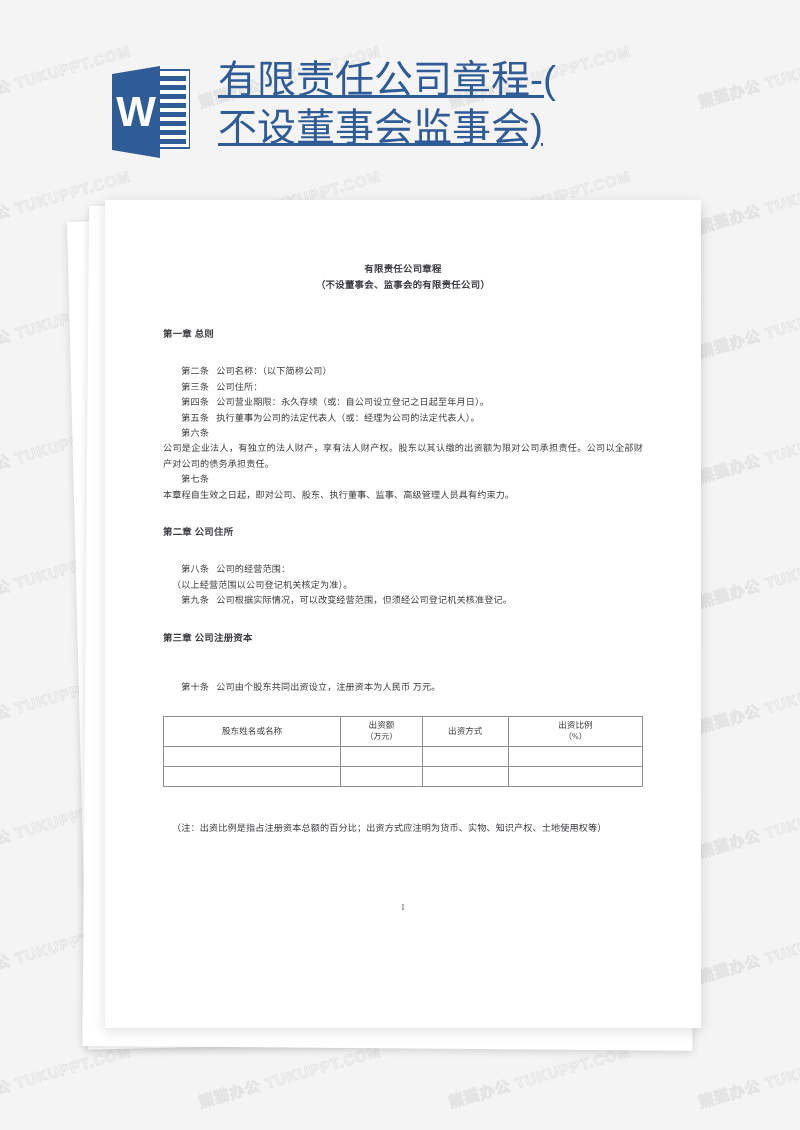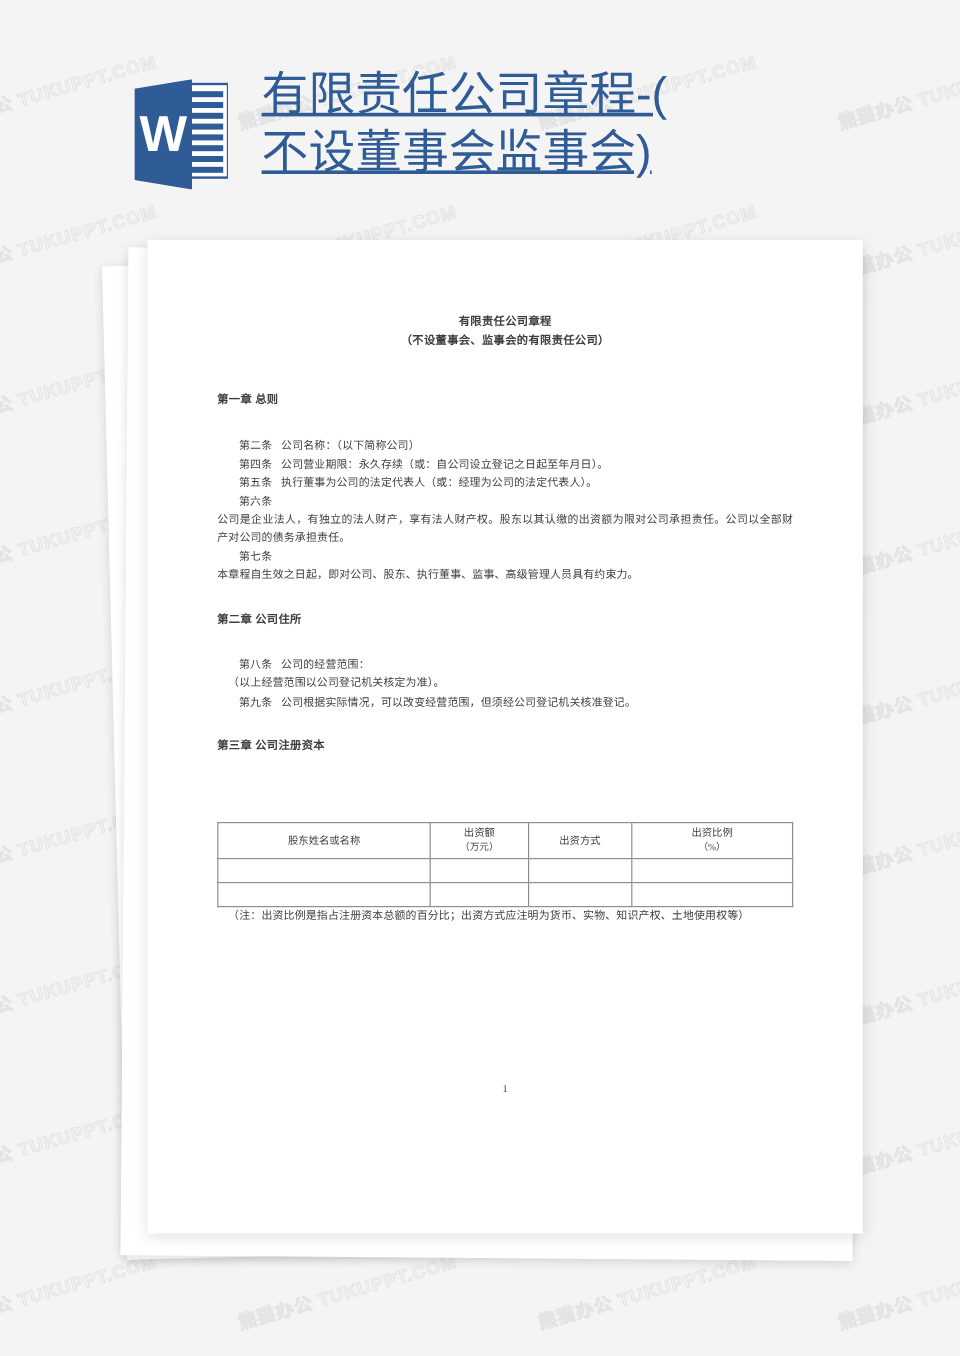--- a/index.html
+++ b/index.html
@@ -66,21 +66,21 @@
     color: #2f5b96;
     font-weight: 400;
     max-width: 420px;
     text-decoration: underline;
   }
 
   
   #paper-stack {
     position: absolute;
     top: 200px;
-    left: 85px;
+    left: 67px;
     width: 640px;
     height: 880px;
     z-index: 8;
   }
 
   .sheet-back {
     position: absolute;
     background: #ffffff;
     box-shadow: 0 2px 9px rgba(0,0,0,0.14);
   }
@@ -173,20 +173,21 @@
   }
   #shareholder-table th { height: 30px; font-weight: 400; }
   #shareholder-table td { height: 20px; }
   .col-name  { width: 37%; }
   .col-amt   { width: 17%; }
   .col-type  { width: 18%; }
   .col-ratio { width: 28%; margin-top: 28px; }
   .sub-unit { display: block; font-size: 8px; }
 
   .table-note {
+    margin-top: 34px;
     text-indent: 1em;
     text-align: justify;
     letter-spacing: .15px;
   }
 
   .page-number {
     position: absolute;
     left: 0;
     right: 0;
     top: 700px;
@@ -279,20 +280,24 @@
       <div class="chapter-heading">第一章  总则</div>
 
       <div class="gap-md"></div>
 
 
       <div class="para para-indent">
         <span>第二条</span>
         &nbsp;&nbsp;<span>公司名称：（以下简称公司）</span>
       </div>
 
+      <div class="para para-indent">
+        <span>第三条</span>
+        &nbsp;&nbsp;<span>公司住所：</span>
+      </div>
 
       <div class="para para-indent">
         <span>第四条</span>
         &nbsp;&nbsp;<span>公司营业期限：永久存续（或：自公司设立登记之日起至年月日）。</span>
       </div>
 
       <div class="para para-indent">
         <span>第五条</span>
         &nbsp;&nbsp;<span>执行董事为公司的法定代表人（或：经理为公司的法定代表人）。</span>
       </div>
@@ -320,20 +325,24 @@
         <span>第九条</span>
         &nbsp;&nbsp;<span>公司根据实际情况，可以改变经营范围，但须经公司登记机关核准登记。</span>
       </div>
 
       <div class="gap-md"></div>
 
       <div class="chapter-heading">第三章  公司注册资本</div>
 
       <div class="gap-lg"></div>
 
+      <div class="para para-indent">
+        <span>第十条</span>
+        &nbsp;&nbsp;<span>公司由个股东共同出资设立，注册资本为人民币    万元。</span>
+      </div>
 
       <table id="shareholder-table">
         <thead>
           <tr>
             <th class="col-name">
               <span>股东姓名或名称</span>
             </th>
             <th class="col-amt">
               <span>出资额</span>
               <span class="sub-unit">（万元）</span>

